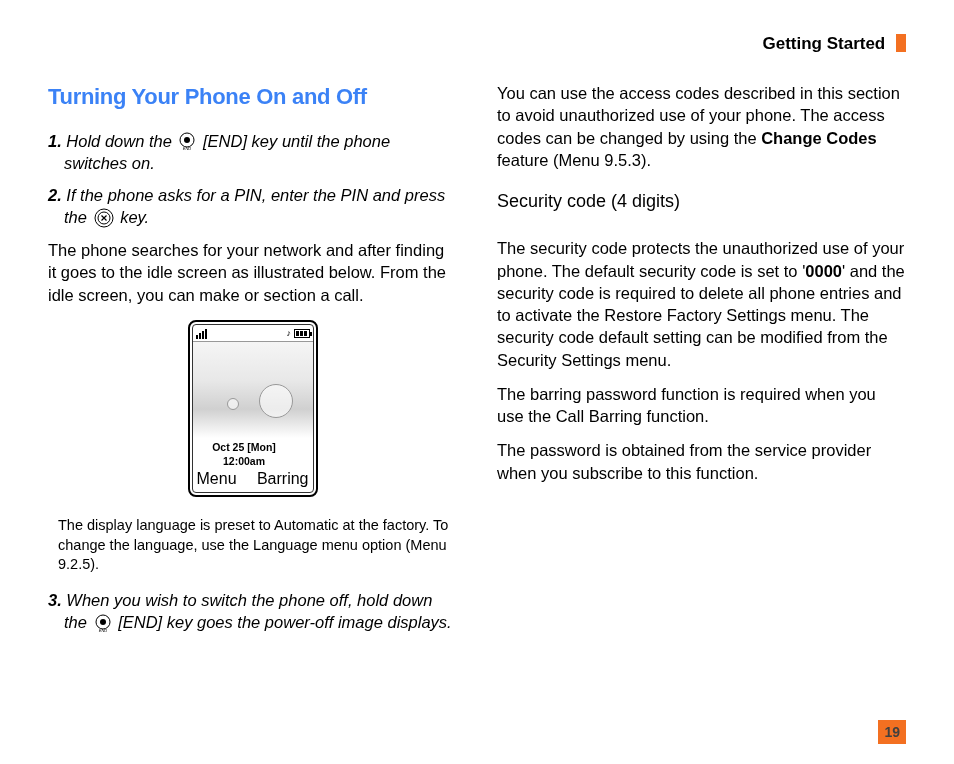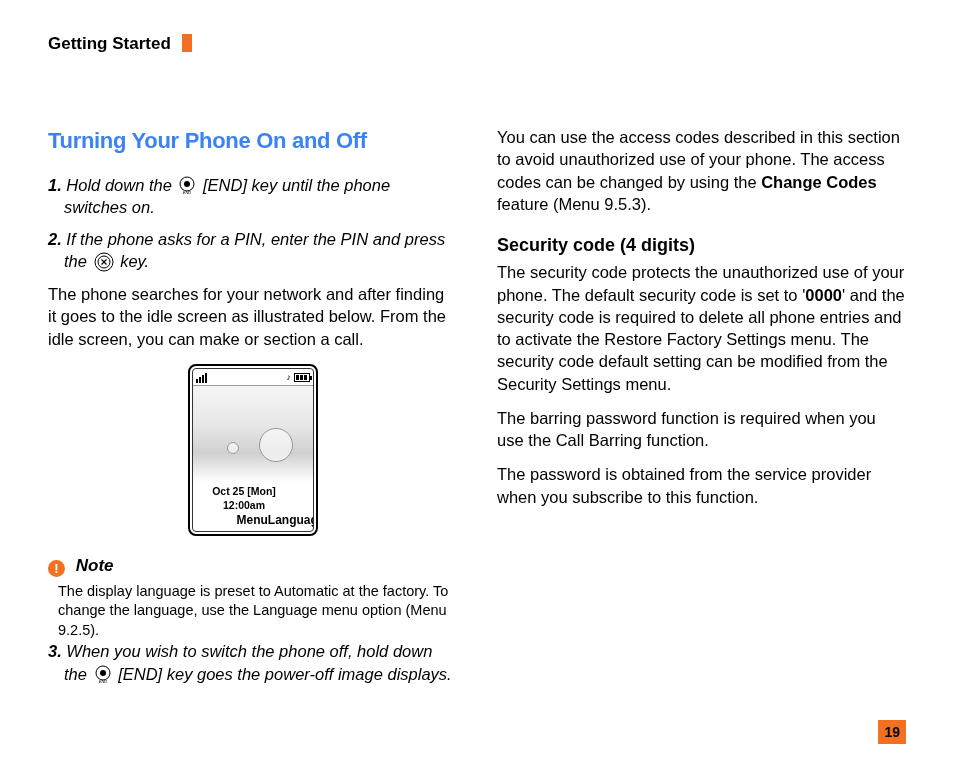--- a/index.html
+++ b/index.html
@@ -6,24 +6,24 @@
   body {
     width: 954px;
     height: 764px;
     background: #fff;
     font-family: Arial, Helvetica, sans-serif;
     color: #000;
     position: relative;
     padding: 34px 48px 20px 48px;
   }
   .header {
-    text-align: left;
+    text-align: right;
     font-weight: bold;
     font-size: 17px;
-    margin-bottom: 72px;
+    margin-bottom: 28px;
   }
   .header-mark {
     display: inline-block;
     width: 10px;
     height: 18px;
     background: #f37021;
     vertical-align: middle;
     margin-left: 6px;
     position: relative;
     top: -2px;
@@ -40,23 +40,23 @@
   h2.orange {
     color: #3b82f6;
     font-size: 22px;
     font-weight: bold;
     margin-bottom: 18px;
     font-family: Arial, Helvetica, sans-serif;
     letter-spacing: -0.3px;
   }
   h3.sub {
     font-size: 18px;
-    font-weight: bold;
+    font-weight: normal;
     margin-top: 18px;
-    margin-bottom: 4px;
+    margin-bottom: 24px;
   }
   .step {
     margin-bottom: 10px;
     padding-left: 16px;
     text-indent: -16px;
     font-style: italic;
   }
   .step b { font-weight: bold; }
   p.body {
     margin-bottom: 12px;
@@ -95,24 +95,23 @@
   .bubble2 { position:absolute; width:12px; height:12px; border:1px solid #999; border-radius:50%; left:34px; top:56px; background:rgba(255,255,255,0.6);}
   .phone-date {
     font-size: 10.5px;
     font-weight: bold;
     text-align: center;
     padding: 2px 17px 0 0;
   }
   .phone-softkeys {
     display: flex;
     justify-content: space-between;
-    font-size: 12px;
-    font-weight: bold;
+    font-size: 16px;
+    font-weight: normal;
     padding: 0 4px 2px 4px;
-    margin-left: 40px;
   }
   .note-head {
     font-weight: bold;
     font-style: italic;
     font-size: 17px;
     margin-bottom: 4px;
   }
   .note-icon {
     display: inline-block;
     width: 17px; height: 17px;
@@ -124,20 +123,21 @@
     font-style: normal;
     font-weight: bold;
     font-size: 13px;
     margin-right: 6px;
     vertical-align: -2px;
   }
   .note-body {
     font-size: 14.5px;
     line-height: 1.35;
     padding-left: 10px;
+    margin-bottom: 14px;
   }
   .inline-icon {
     display: inline-block;
     vertical-align: middle;
     margin: 0 2px;
   }
   .end-key {
     width: 18px; height: 18px;
     position: relative;
     top: -1px;
@@ -151,21 +151,21 @@
   .sigbars span { display:inline-block; width:2px; background:#000; margin-right:1px; vertical-align:bottom;}
   .batt { display:inline-block; width:16px; height:9px; border:1px solid #000; position:relative;}
   .batt::after { content:""; position:absolute; right:-3px; top:2px; width:2px; height:4px; background:#000;}
   .batt-fill { display:flex; height:100%; gap:1px; padding:1px;}
   .batt-fill span { flex:1; background:#000;}
   .page-num {
     position: absolute;
     right: 48px;
     bottom: 20px;
     background: #f37021;
-    color: #000000;
+    color: #404040;
     font-weight: bold;
     font-size: 14px;
     padding: 4px 6px;
   }
 </style>
 </head>
 <body>
 
 <div class="header">
   <span>Getting Started</span>
@@ -221,30 +221,26 @@
                   </span></span>
             </span>
           </div>
           <div class="phone-wallpaper">
             <div class="bubble1"></div>
             <div class="bubble2"></div>
           </div>
           <div class="phone-date">Oct 25 [Mon] 12:00am</div>
           <div class="phone-softkeys">
             <span>Menu</span>
-            <span>Language</span>
+            <span>Barring</span>
           </div>
         </div>
       </div>
     </div>
 
-    <div class="note-head">
-      <span class="note-icon">!</span>
-      <span>Note</span>
-    </div>
     <div class="note-body">The display language is preset to Automatic at the factory. To change the language, use the Language menu option (Menu 9.2.5).</div>
 
     <div class="step">
       <b>3.</b>
       <span>When you wish to switch the phone off, hold down the </span>
       <span class="inline-icon end-key">
         <svg width="18" height="18" viewBox="0 0 18 18">
             <circle cx="9" cy="8" r="7" fill="none" stroke="#000" stroke-width="1"></circle>
             <circle cx="9" cy="8" r="3" fill="#000"></circle>
             <text x="9" y="17.5" font-size="4" text-anchor="middle" fill="#000">END</text>

